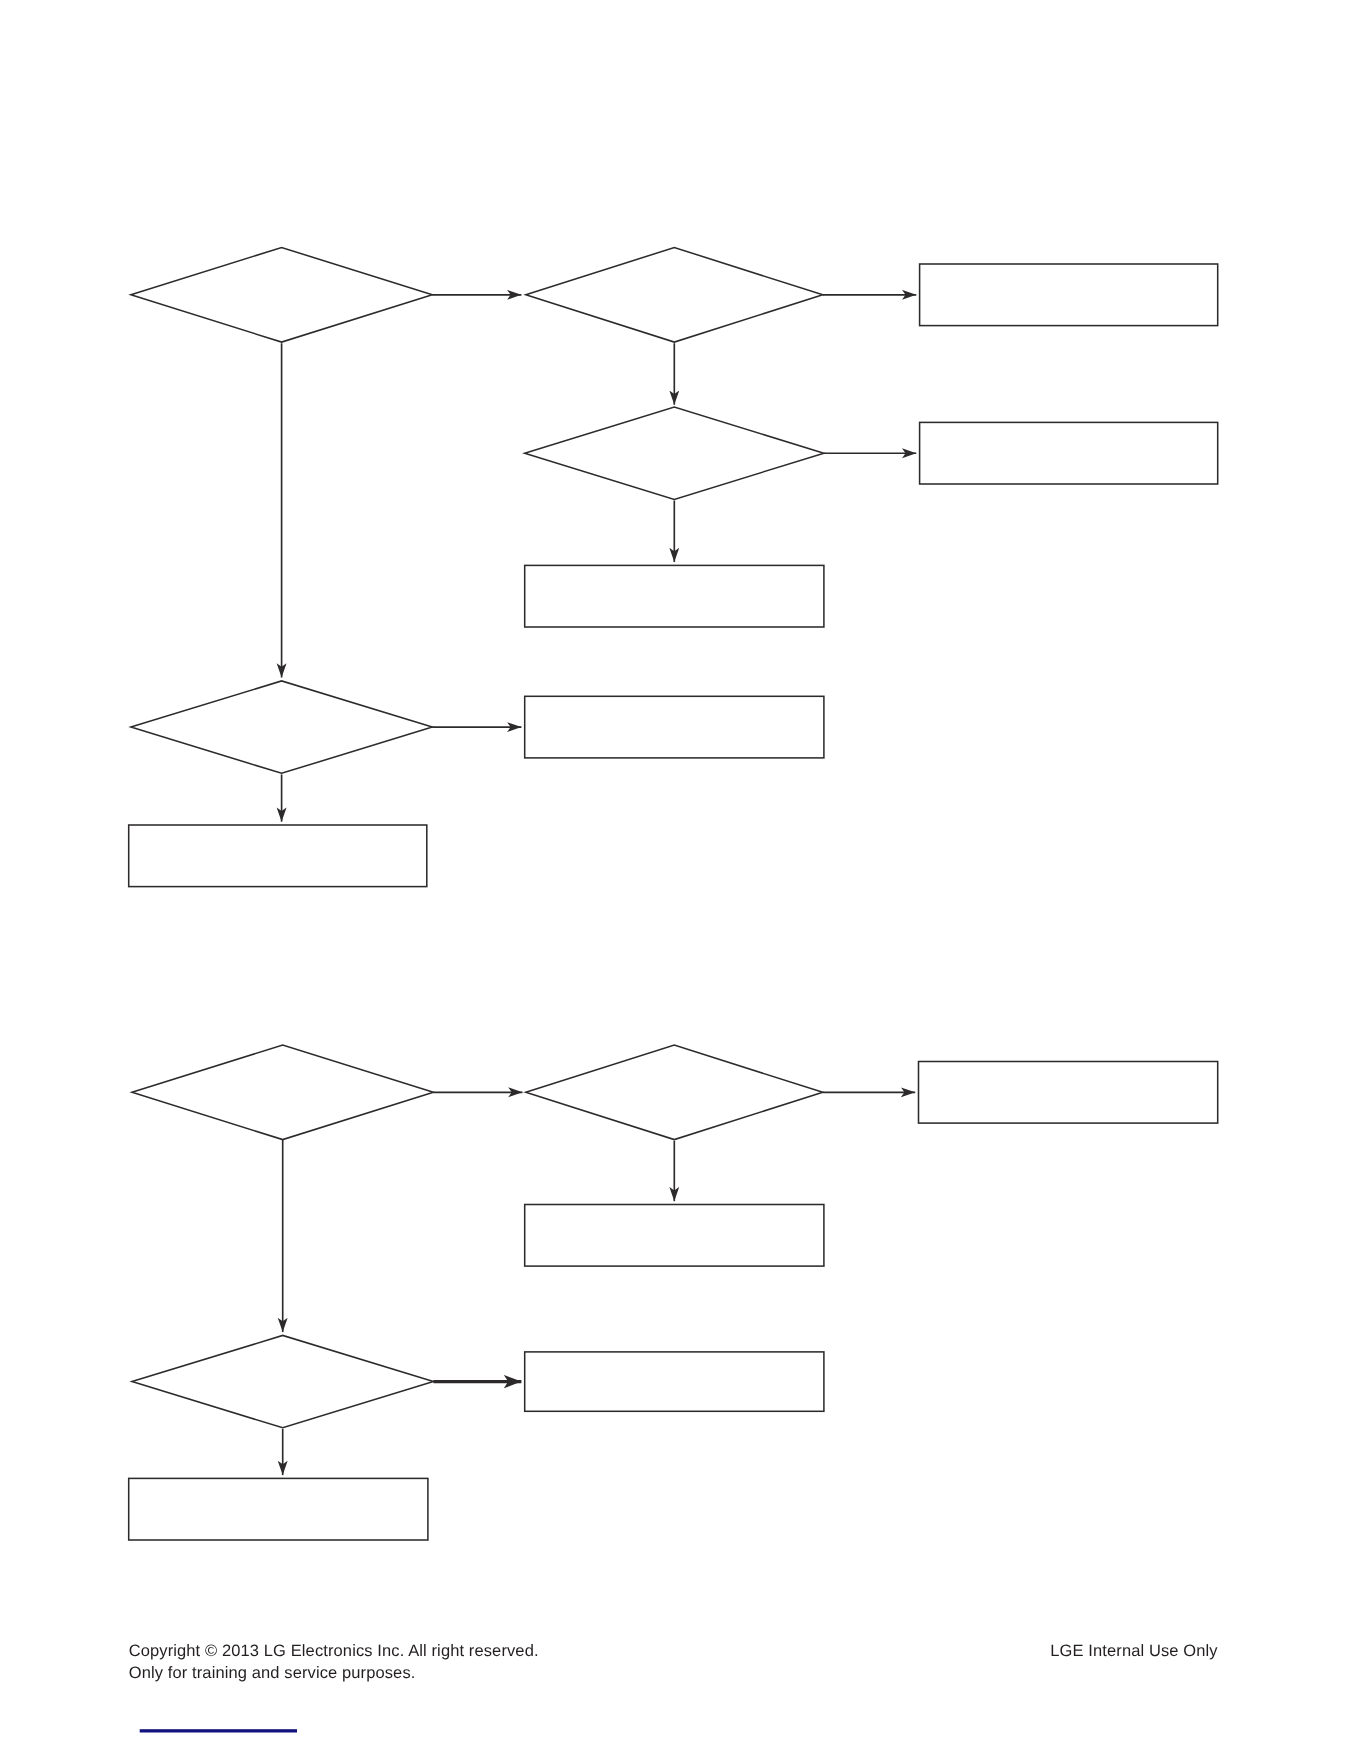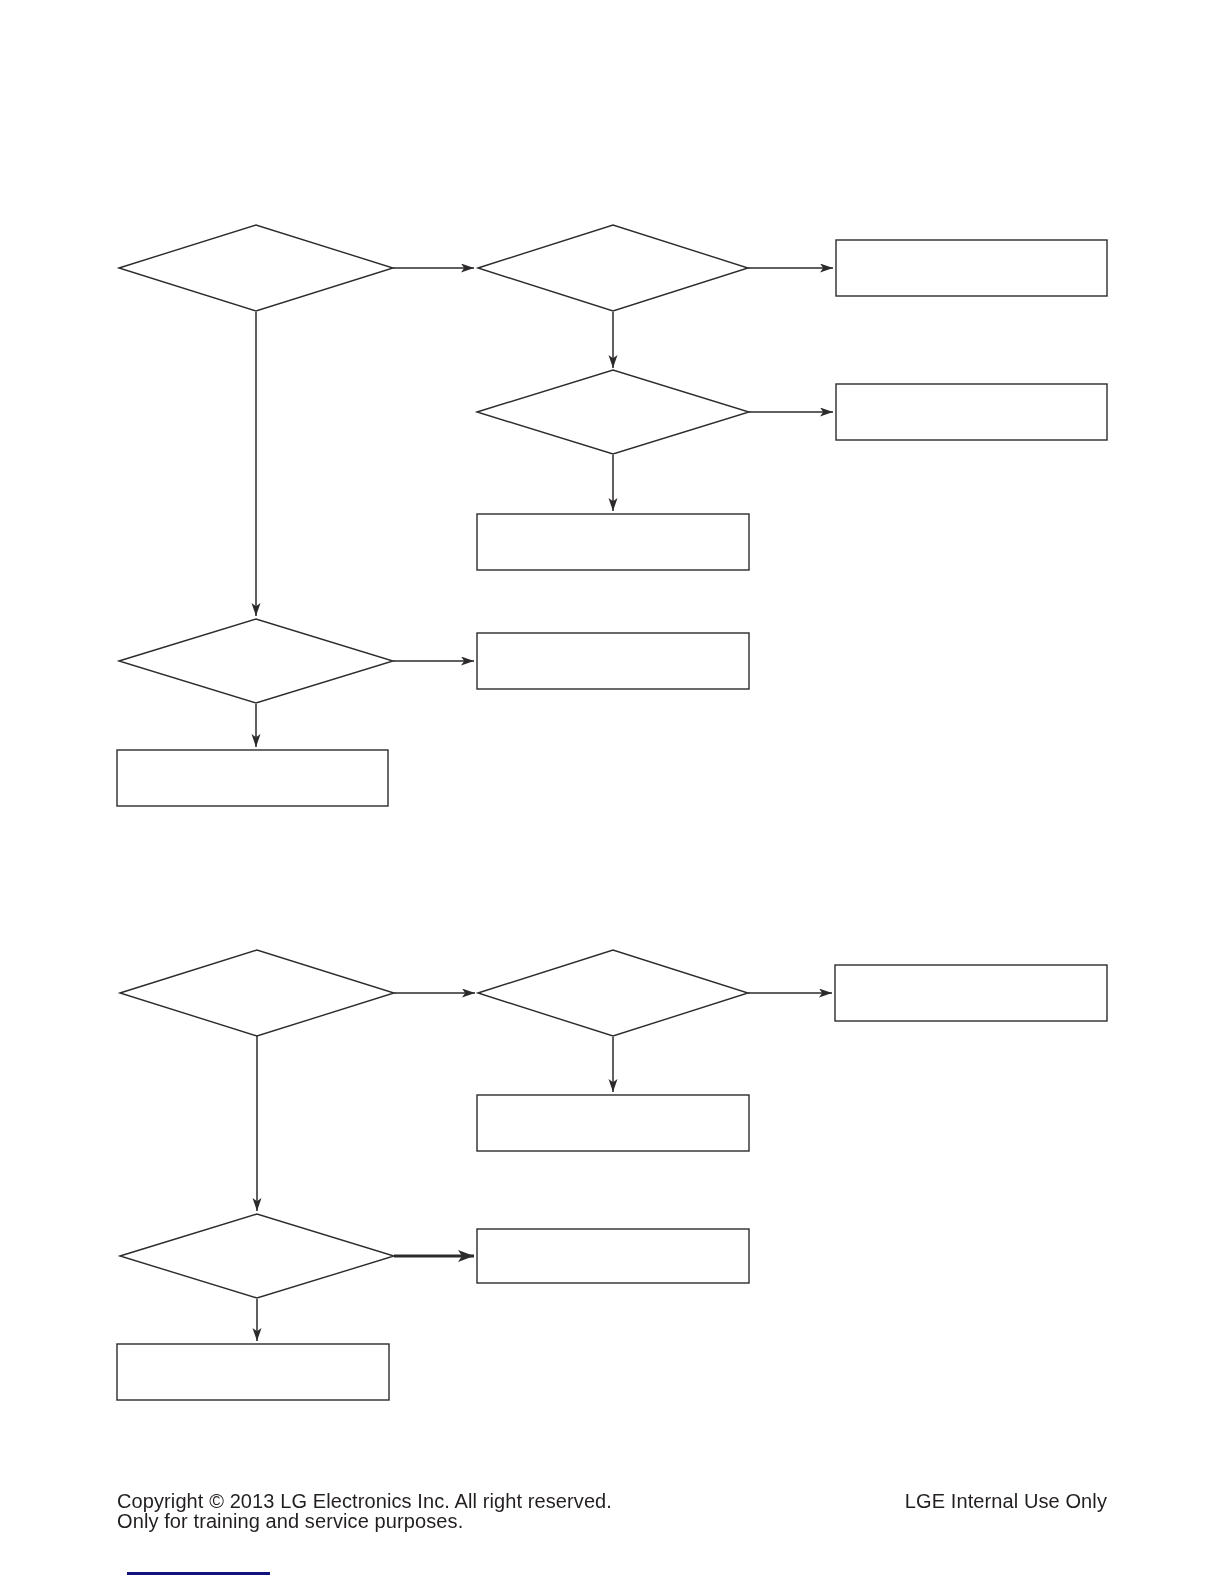--- a/index.html
+++ b/index.html
@@ -17,29 +17,29 @@
   }
   #flow-svg {
     position: absolute;
     left: 0;
     top: 0;
   }
   .footer-left {
     position: absolute;
     left: 117px;
     top: 1491px;
-    font-size: 20px;
+    font-size: 15px;
     line-height: 20px;
     letter-spacing: 0.1px;
   }
   .footer-right {
     position: absolute;
     right: 117px;
     top: 1491px;
-    font-size: 20px;
+    font-size: 15px;
     line-height: 20px;
     text-align: right;
     letter-spacing: 0.1px;
   }
   .bottom-divider {
     position: absolute;
     left: 127px;
     top: 1572px;
     width: 143px;
     height: 3px;

